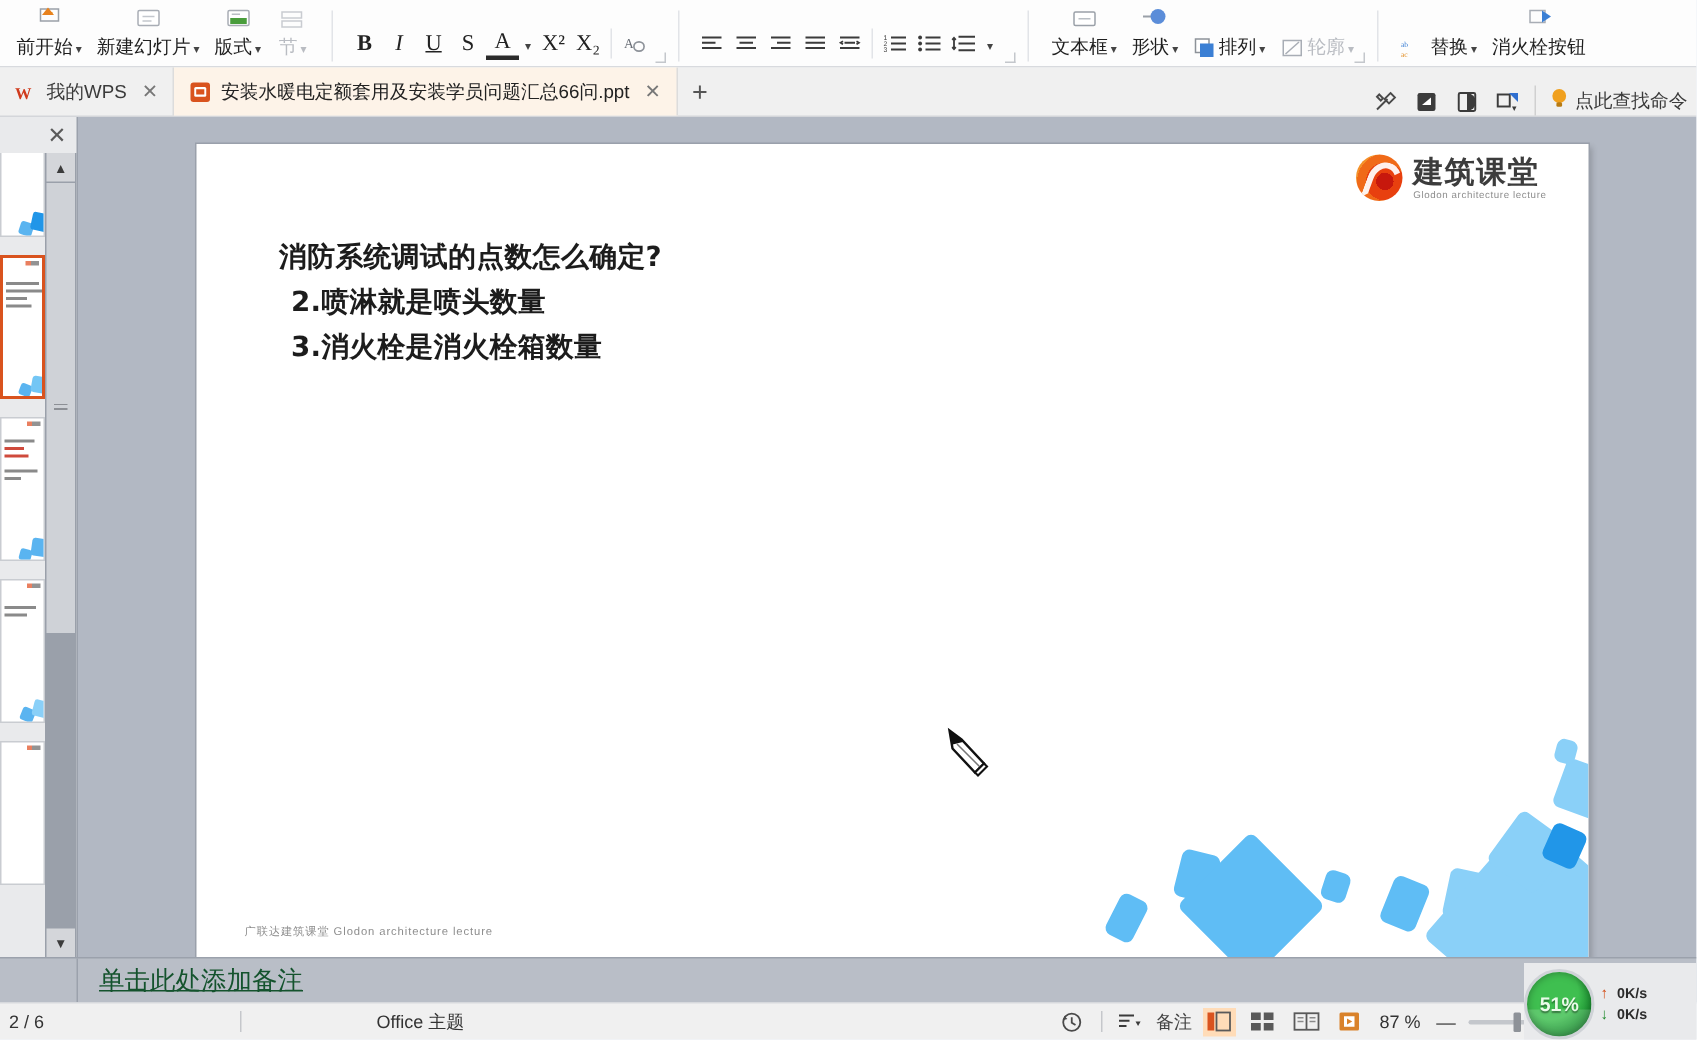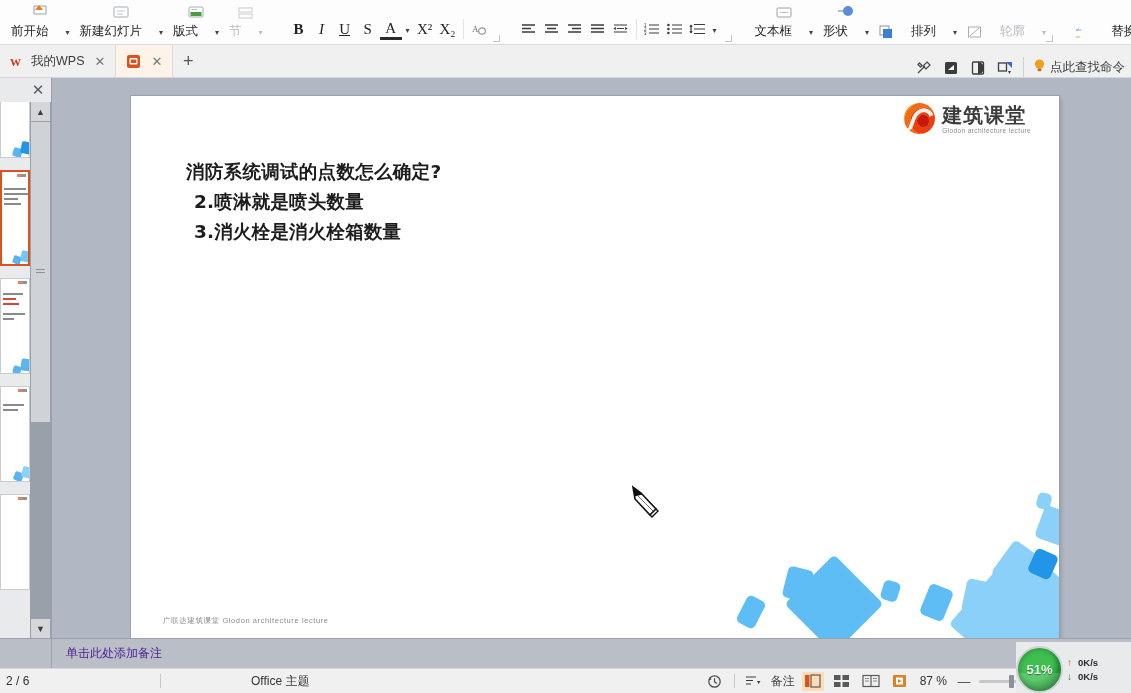--- a/index.html
+++ b/index.html
@@ -26,21 +26,21 @@
   .rb-sep {
     width: 1px; height: 34px; background: #e2e4e8; margin: 0 4px 3px 4px;
     align-self: flex-end;
   }
   .rb-btn {
     display: flex; flex-direction: column; align-items: center;
     justify-content: flex-end;
     height: 45px; padding: 0 5px 5px 5px; cursor: default;
     font-size: 12.5px; color: #1f1f1f; white-space: nowrap;
   }
-  .rb-lbl { display: flex; align-items: center; gap: 17px; line-height: 15px;}
+  .rb-lbl { display: flex; align-items: center; gap: 2px; line-height: 15px;}
   .rb-ico { display: block; height: 20px; width: 22px; margin-bottom: 1px; }
   .caret { font-size: 8px; color: #444; transform: translateY(1px); }
   .caret.dim { color: #b9bcc2; }
   .dimtxt { color: #b9bcc2; }
   .rb-inline {
     display: flex; align-items: flex-end; height: 45px;
     padding-bottom: 4px; gap: 1px;
   }
   .ic {
     width: 22px; height: 22px; display: flex; align-items: center;
@@ -195,21 +195,21 @@
   
   .pencur { position: absolute; left: 630px; top: 406px; width: 34px; height: 36px; }
 
   
   .notes {
     position: absolute; left: 0; top: 638px; width: 1131px; height: 30px;
     background: #b9bec7; border-top: 1px solid #9ba1ac;
     display:flex; align-items:center;
   }
   .notes .nspace { width: 52px; height: 30px; border-right:1px solid #9ba1ac;}
-  .notes .ntxt { font-size: 12px; color: #4c1d95; padding-left: 14px; }
+  .notes .ntxt { font-size: 17px; color: #14532d; padding-left: 14px; text-decoration: underline; }
 
   
   .statusbar {
     position: absolute; left: 0; top: 668px; width: 1131px; height: 25px;
     background: #f0f0f0; border-top: 1px solid #d7d9dd;
     display: flex; align-items: center; font-size: 12px; color: #333;
   }
   .sb-page { padding-left: 6px; min-width: 150px; }
   .sb-div { width:1px; height: 14px; background:#c5c7cb; margin: 0 10px; }
   .sb-theme { padding-left: 80px; }
@@ -527,20 +527,21 @@
       <span class="x">✕</span>
     </div>
     <div class="tab active">
       <span class="tico">
         <svg width="15" height="15" viewBox="0 0 15 15">
           <rect x="1" y="1" width="13" height="13" rx="2" fill="#d9531e"></rect>
           <rect x="3.5" y="4" width="8" height="6.5" rx="1" fill="#fff"></rect>
           <rect x="4.8" y="5.5" width="5.4" height="3.5" fill="#d9531e"></rect>
         </svg>
       </span>
+      <span>安装水暖电定额套用及安装学员问题汇总66问.ppt</span>
       <span class="x">✕</span>
     </div>
     <div class="tabadd">+</div>
 
     <div class="tabright">
       <div class="ti">
         <svg width="16" height="16" viewBox="0 0 16 16">
           <path d="M2 13 L9 6 M3.5 3 L6 5.5 L4.5 7 L2 4.5 Z" stroke="#4a4a4a" stroke-width="1.3" fill="none"></path>
           <path d="M11 2 L14 5 L10 9 L7 6 Z" fill="none" stroke="#4a4a4a" stroke-width="1.2"></path>
         </svg>

